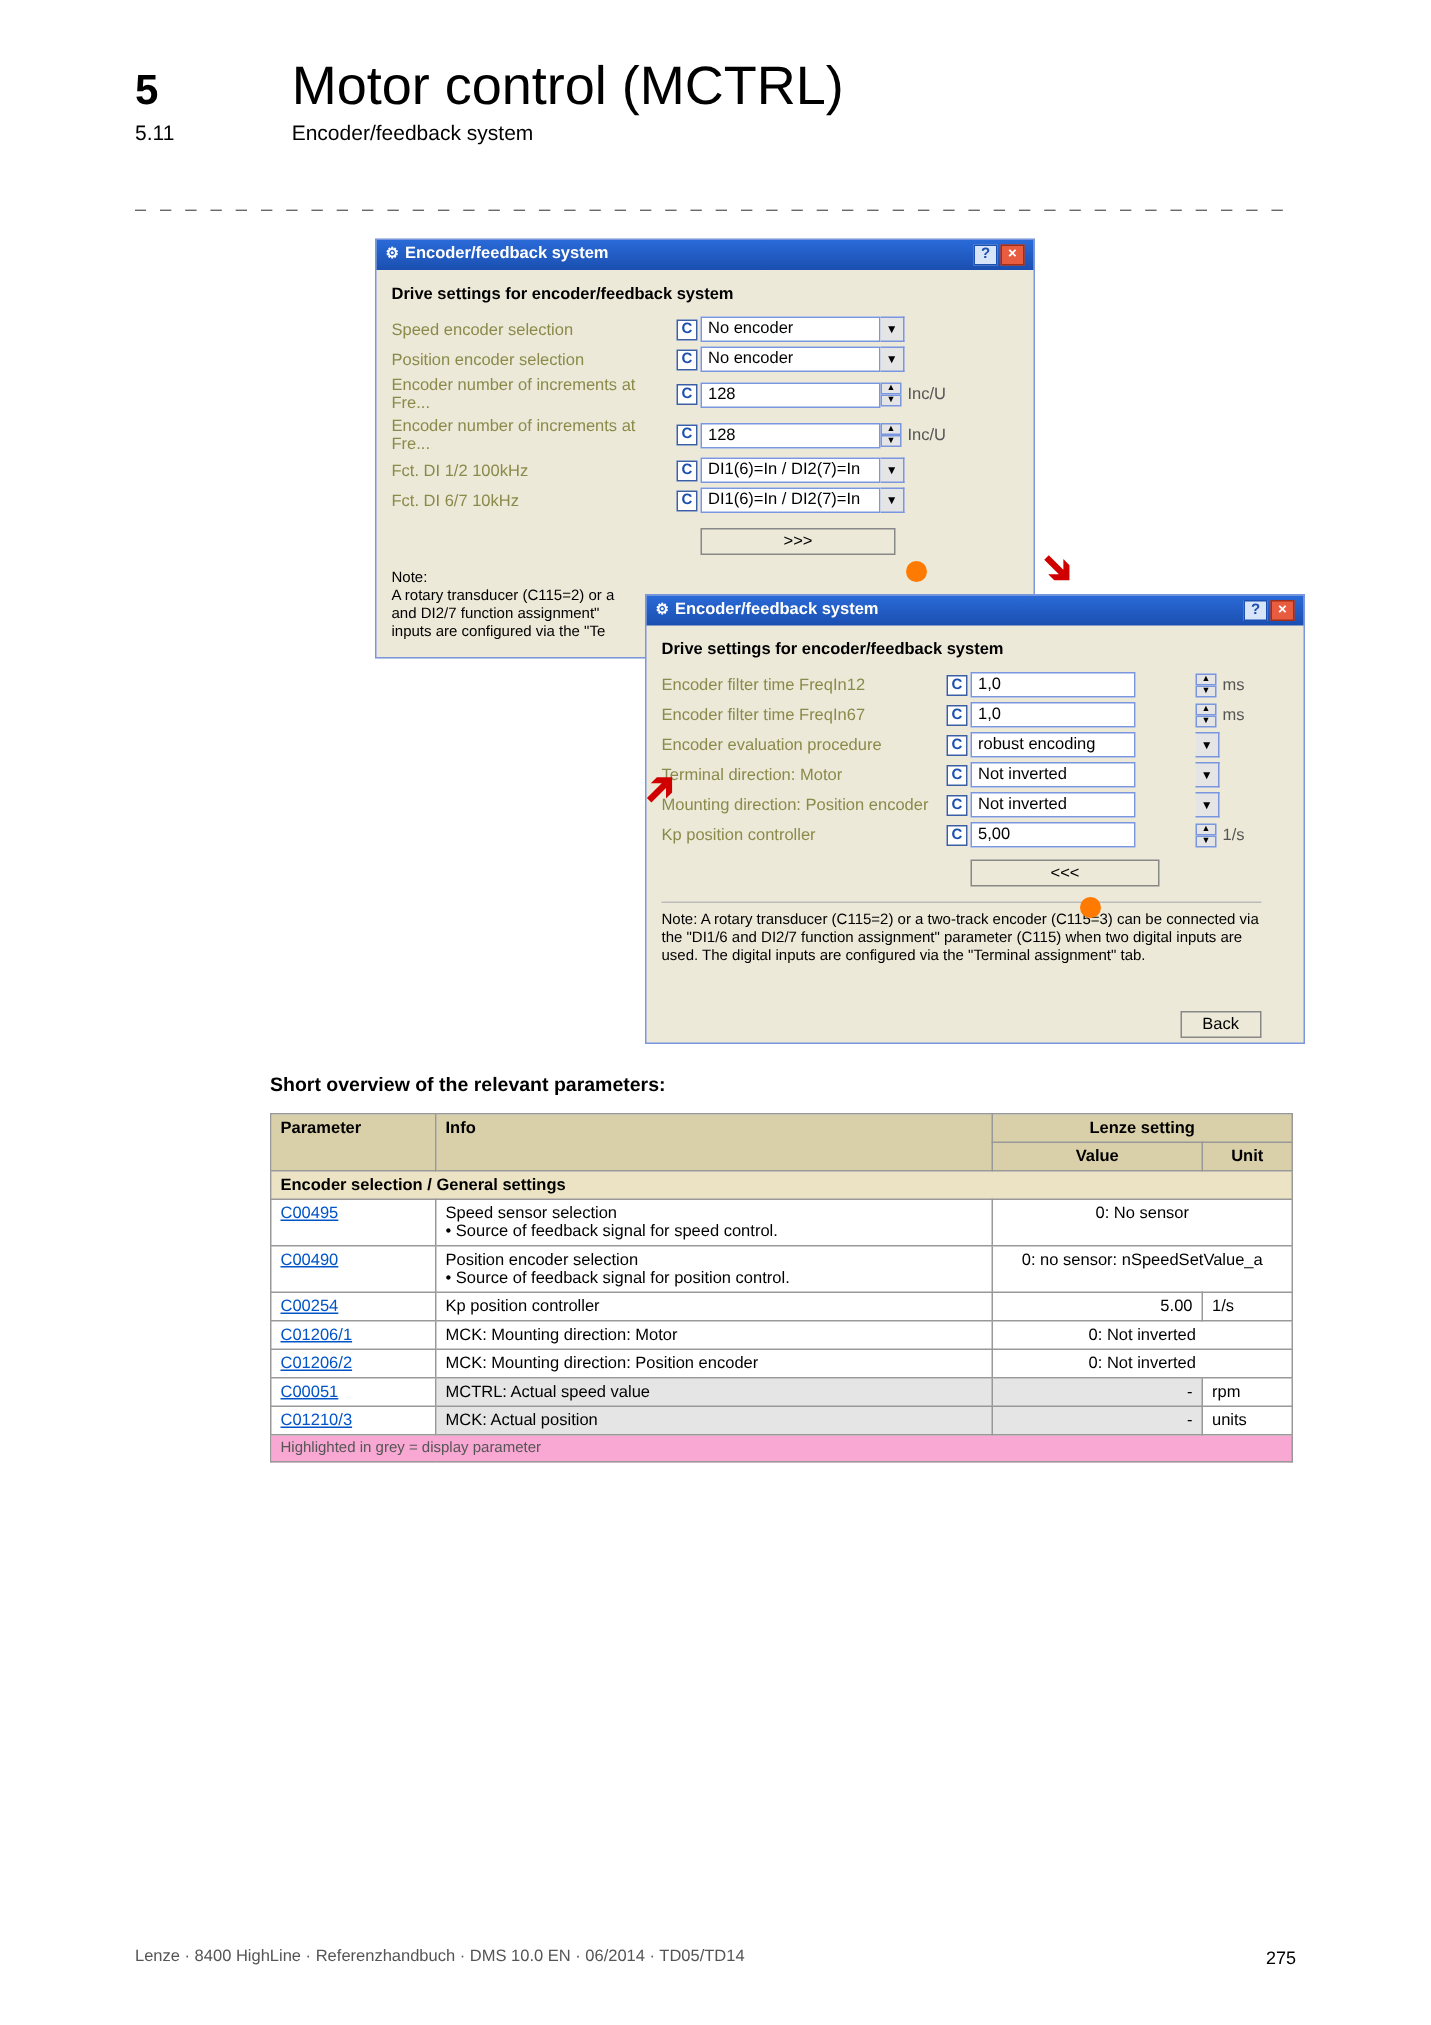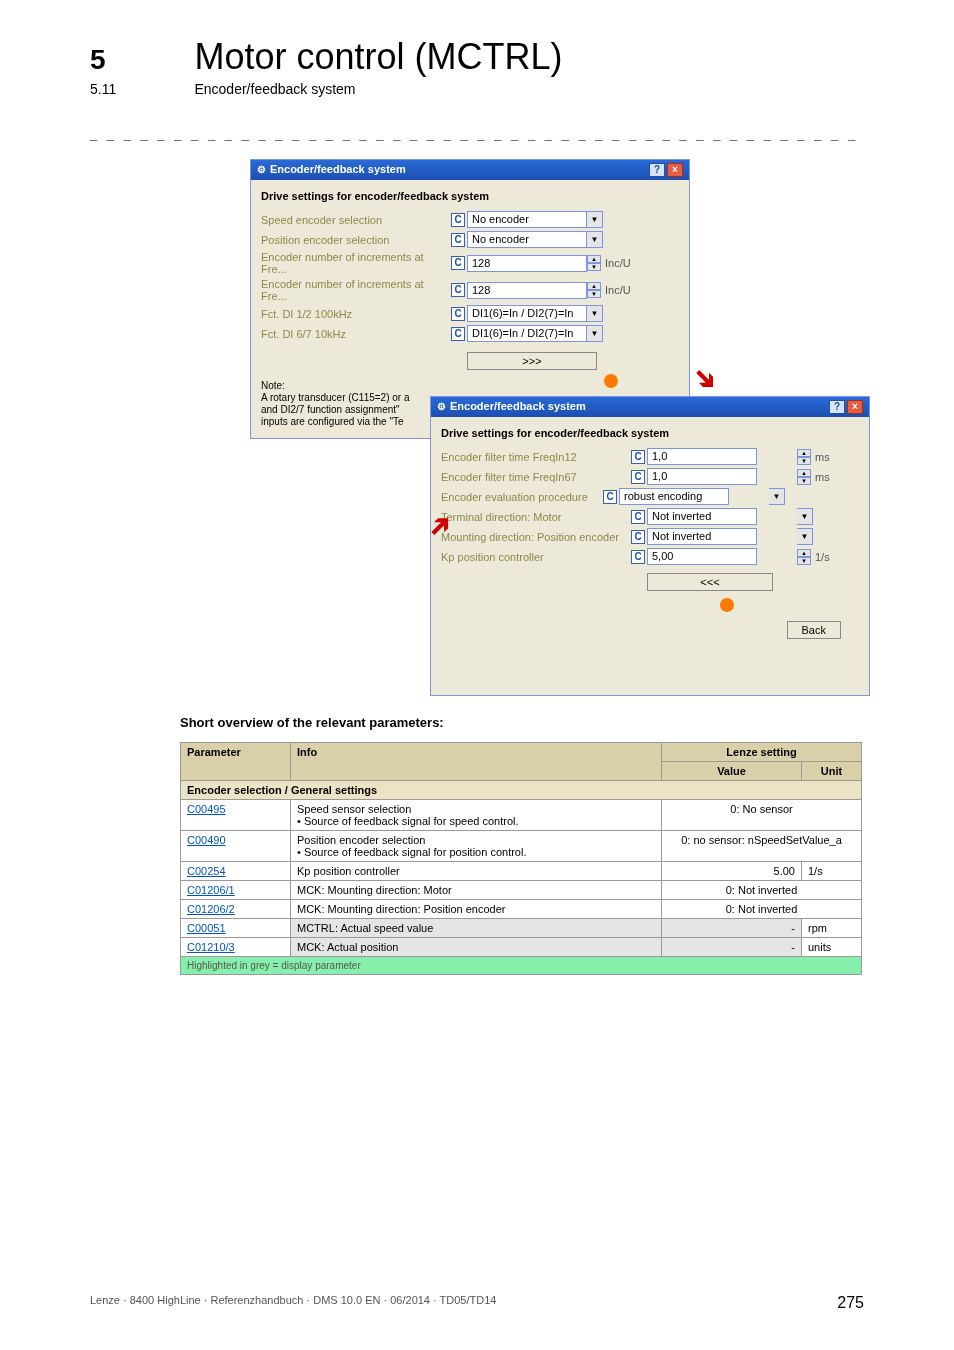--- a/index.html
+++ b/index.html
@@ -188,35 +188,35 @@
   }
   .param-table .section-row td {
     background: #ece3c4;
     font-weight: bold;
   }
   .param-table a { color: #0054c8; text-decoration: underline; cursor: pointer; }
   .param-table .grey-row td { background: #e5e5e5; }
   .param-table .center { text-align: center; }
   .param-table .right { text-align: right; }
   .footer-note td {
-    background: #86efac;
+    background: #f9a8d4;
     font-size: 10px;
     color: #555;
   }
   .page-footer {
     position: absolute;
     bottom: 38px;
     left: 90px;
     right: 90px;
     font-size: 11px;
     color: #555;
     display: flex;
     justify-content: space-between;
   }
-  .page-num { font-size: 16px; color: #000; }
+  .page-num { font-size: 12px; color: #000; }
 </style>
 </head>
 <body>
 
 <div class="page-header">
   <div>
     <span class="section-num">5</span>
     <span class="section-title">Motor control (MCTRL)</span>
   </div>
   <div class="sub-line">
@@ -333,21 +333,21 @@
             <span class="field" style="width:110px">1,0</span>
             <span style="width:40px"></span>
             <span class="spinner">
               <span class="spin-btn">▲</span>
               <span class="spin-btn">▼</span>
             </span>
             <span class="unit-txt">ms</span>
           </div>
 
         <div class="row">
-            <span class="lbl" style="width:162px">Encoder evaluation procedure</span>
+            <span class="lbl" style="width:190px">Encoder evaluation procedure</span>
             <span class="cbox">C</span>
             <span class="field" style="width:110px">robust encoding</span>
             <span style="width:40px"></span>
             <span class="dd">▼</span>
           </div>
 
         <div class="row">
             <span class="lbl" style="width:190px">Terminal direction: Motor</span>
             <span class="cbox">C</span>
             <span class="field" style="width:110px">Not inverted</span>
@@ -373,20 +373,22 @@
               <span class="spin-btn">▼</span>
             </span>
             <span class="unit-txt">1/s</span>
           </div>
 
         <div class="row" style="margin-top:8px;">
             <span style="width:206px"></span>
             <button class="btn" style="width:126px">&lt;&lt;&lt;</button>
           </div>
 
+        <div class="note-block" style="border-top:1px solid #bbb; padding-top:6px;">Note:
+A rotary transducer (C115=2) or a two-track encoder (C115=3) can be connected via the "DI1/6 and DI2/7 function assignment" parameter (C115) when two digital inputs are used. The digital inputs are configured via the "Terminal assignment" tab.</div>
 
         <div style="text-align:right; margin-top:30px;"><button class="btn">Back</button></div>
       </div>
     </div>
 
     <span class="dot-orange" style="left:354px; top:215px;"></span>
     <span class="arrow-red" style="left:444px; top:203px; transform:rotate(45deg);">➔</span>
     <span class="dot-orange" style="left:470px; top:439px;"></span>
     <span class="arrow-red" style="left:178px; top:350px; transform:rotate(-45deg);">➔</span>
   </div>

